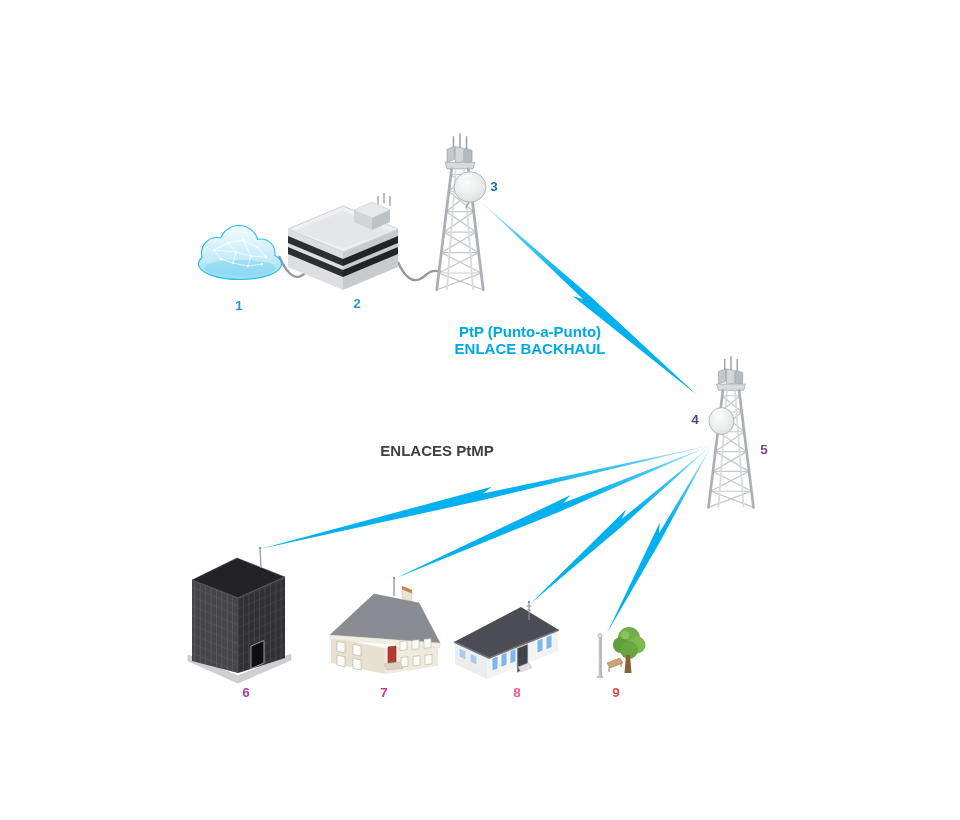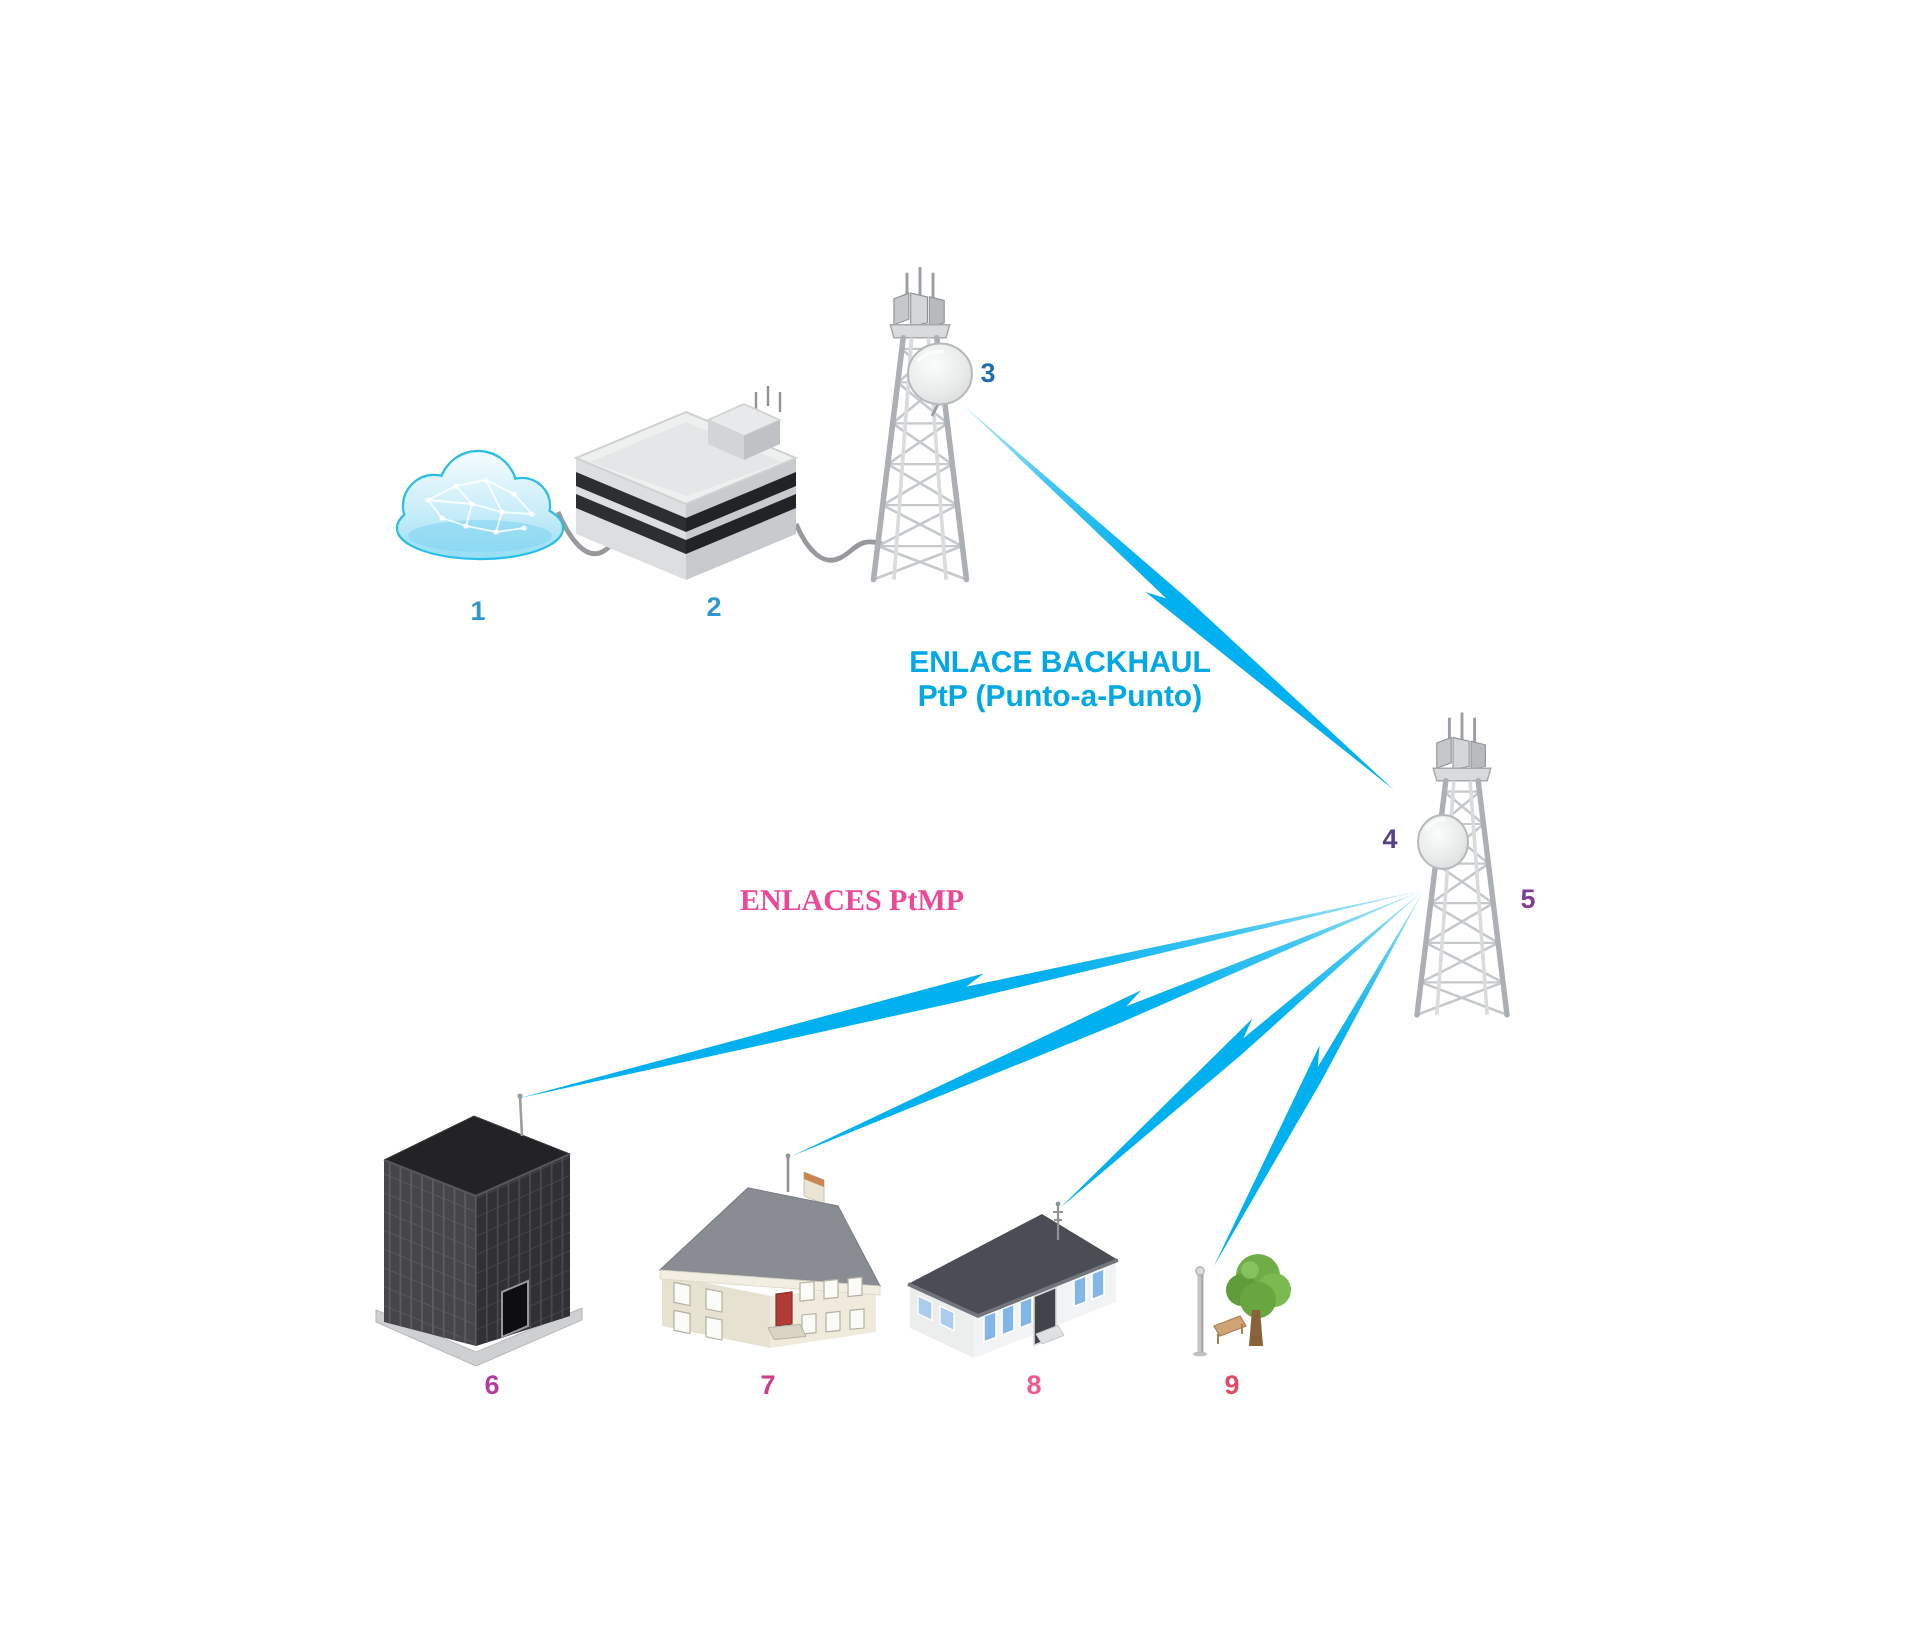--- a/index.html
+++ b/index.html
@@ -231,24 +231,24 @@
     <g>
       <ellipse cx="600" cy="677" rx="3.5" ry="1.3" fill="#c0c2c4"></ellipse>
       <line x1="600" y1="637" x2="600" y2="676" stroke="#c3c5c7" stroke-width="2.6"></line>
       <line x1="601.2" y1="637" x2="601.2" y2="676" stroke="#9fa2a5" stroke-width="1"></line>
       <circle cx="600" cy="635.5" r="2.1" fill="#d8dadb" stroke="#aaadb0" stroke-width="0.6"></circle>
     </g>
   </g>
 </svg>
 
 <div class="link-label" style="left: 410px; top: 324px; color: rgb(0, 169, 230);">
+  <div>PtP (Punto-a-Punto)</div>
   <div>ENLACE BACKHAUL</div>
-  <div>PtP (Punto-a-Punto)</div>
 </div>
-<div class="link-label" style="left: 306px; top: 443px; color: #ec4899; font-family: Liberation Serif, serif;">
+<div class="link-label" style="left: 317px; top: 443px; color: #404040;">
   <div>ENLACES PtMP</div>
 </div>
 
 <div class="node-num" style="left: 227px; top: 298px; color: rgb(46, 151, 209);">1</div>
 <div class="node-num" style="left: 345px; top: 296px; color: rgb(46, 151, 209);">2</div>
 <div class="node-num" style="left: 482px; top: 179px; color: rgb(30, 111, 176);">3</div>
 <div class="node-num" style="left: 683px; top: 412px; color: rgb(85, 64, 138);">4</div>
 <div class="node-num" style="left: 752px; top: 442px; color: rgb(126, 63, 152);">5</div>
 <div class="node-num" style="left: 234px; top: 685px; color: rgb(177, 60, 158);">6</div>
 <div class="node-num" style="left: 372px; top: 685px; color: rgb(207, 58, 140);">7</div>

